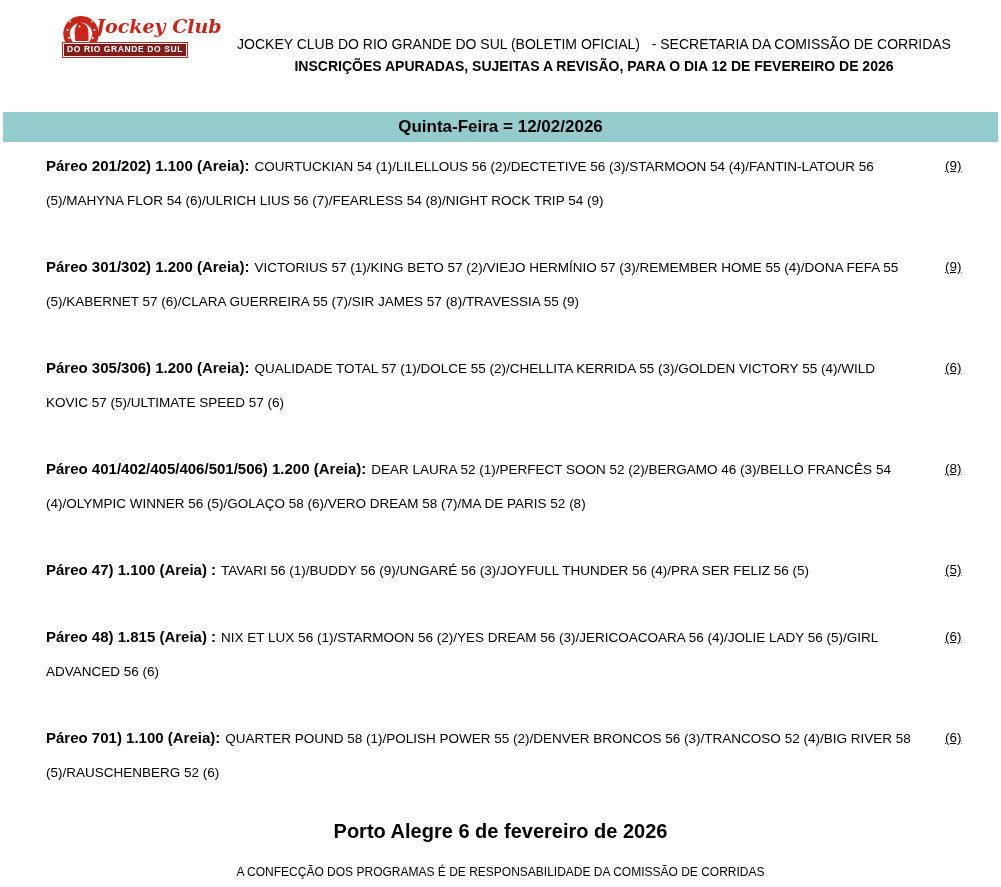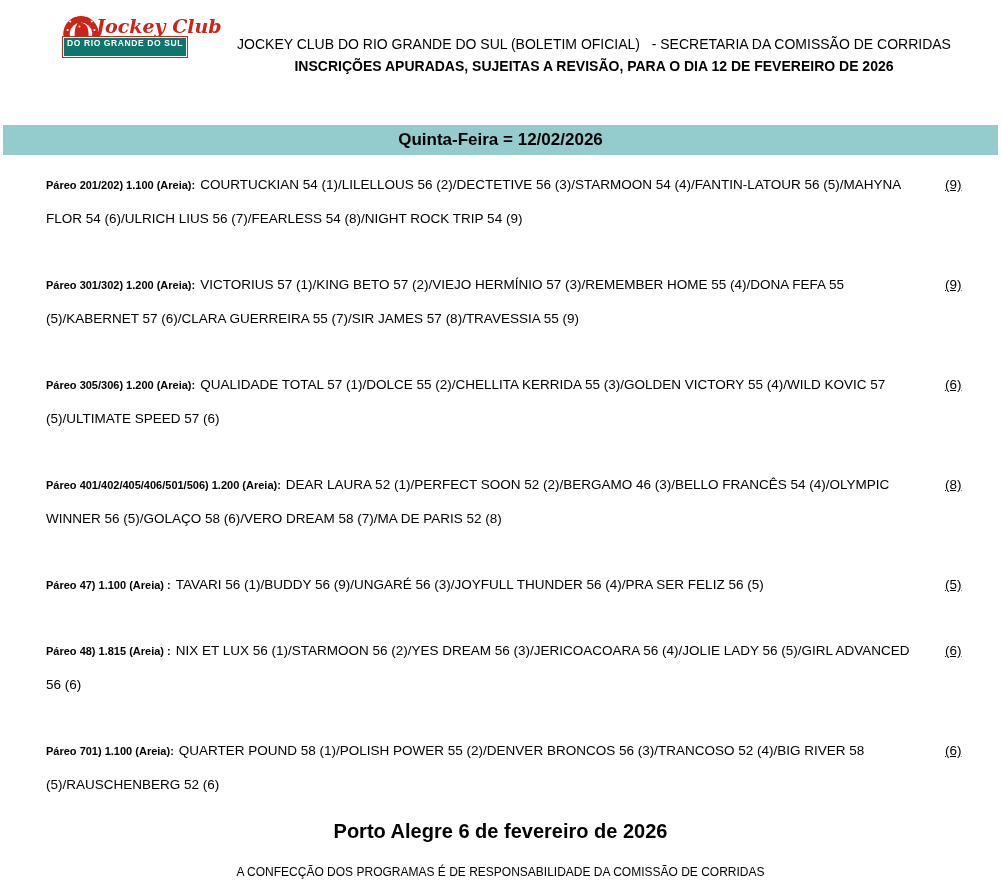--- a/index.html
+++ b/index.html
@@ -20,53 +20,53 @@
   }
   .logo-art { position: absolute; left: 0; top: 0; }
   .logo-script {
     position: absolute; left: 34px; top: 2px; width: 92px; height: 32px;
     font-family: "DejaVu Serif", serif;
     font-style: italic; font-weight: bold;
     font-size: 19px; line-height: 32px;
     color: #cc2418; white-space: nowrap;
   }
   .logo-banner {
-    position: absolute; left: 0; bottom: 0; right: 0; height: 22px;
-    background: #0f766e;
+    position: absolute; left: 0; bottom: 0; right: 0; height: 16px;
+    background: #7f1d1d;
     color: #fff; font-size: 8.5px; font-weight: bold;
     line-height: 14px; text-align: center; letter-spacing: 0.6px;
     box-shadow: inset 0 0 0 1px #cc2418, inset 0 0 0 2px #ffffff;
     white-space: nowrap;
   }
   .titles {
     position: absolute; left: 195px; right: 8px; top: 0;
     text-align: center;
   }
   .title-line1 { margin-top: 36px; font-weight: normal; font-size: 14px; }
   .title-line2 { margin-top: 6px; font-weight: bold; font-size: 14px; }
 
   
   .day-banner {
-    height: 30px; margin: 13px 3px;
+    height: 30px; margin: 0 3px;
     background: #94cbcd;
     display: flex; align-items: center; justify-content: center;
     font-weight: bold; font-size: 17px;
   }
 
   
   .races { margin-top: 7px; padding-left: 46px; }
   .race-row {
     position: relative;
     width: 872px;
     font-size: 13.5px;
     line-height: 34px;
     margin-bottom: 32px;
     text-align: left;
   }
-  .race-label { font-weight: bold; font-size: 11px; margin-right: 5px; }
+  .race-label { font-weight: bold; font-size: 15px; margin-right: 5px; }
   .race-count {
     position: absolute; left: 899px; top: 0;
     font-size: 13.5px; line-height: 34px;
     text-decoration: underline;
   }
 
   
   .footer { position: absolute; left: 0; right: 0; bottom: 8px; text-align: center; }
   .footer-date { font-weight: bold; font-size: 20px; }
   .footer-note { font-size: 12px; margin-top: 22px; }

